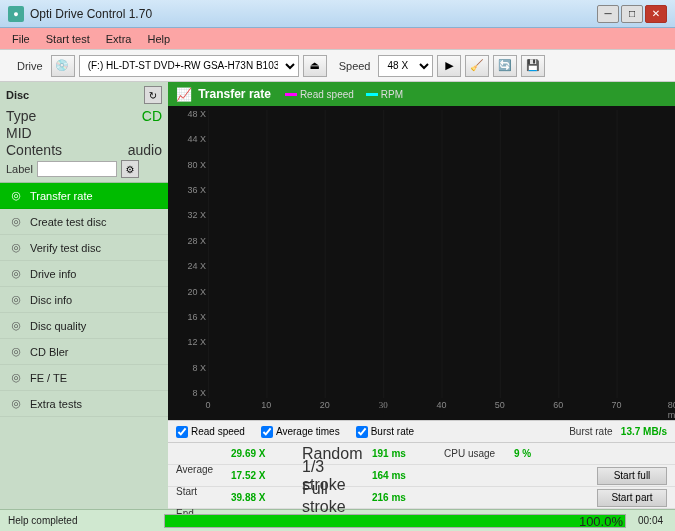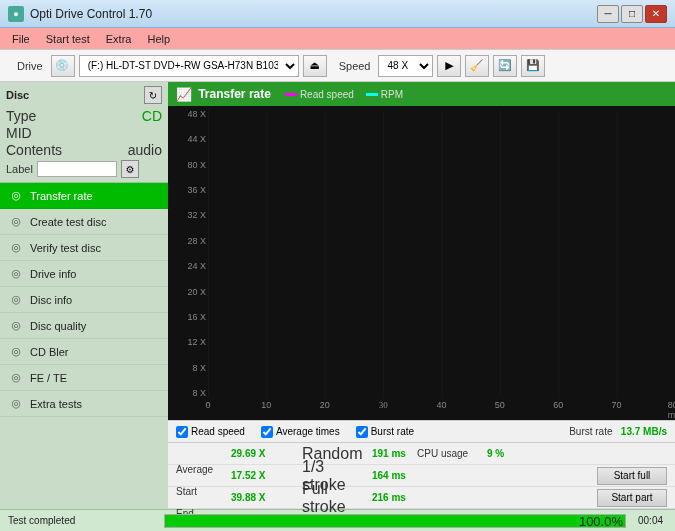--- a/index.html
+++ b/index.html
@@ -222,21 +222,21 @@
       align-items: center;
       height: 22px;
       padding: 0 8px;
       gap: 0;
       border-bottom: 1px solid #ddd;
     }
     .stat-label { font-size: 10px; color: #333; width: 55px; margin-top: 32px; }
     .stat-val { font-size: 10px; color: #00aa00; font-weight: bold; width: 55px; }
     .stat-label2 { font-size: 16px; color: #333; width: 70px; margin-left: 16px; }
     .stat-val2 { font-size: 10px; color: #00aa00; font-weight: bold; width: 45px; }
-    .stat-label3 { font-size: 10px; color: #333; width: 70px; }
+    .stat-label3 { font-size: 10px; color: #333; width: 70px; margin-left: 27px; }
     .stat-val3 { font-size: 10px; color: #00aa00; font-weight: bold; width: 30px; }
     .start-btn {
       margin-left: auto;
       width: 70px;
       height: 18px;
       background: linear-gradient(to bottom, #e8e8e8, #d0d0d0);
       border: 1px solid #aaa;
       cursor: pointer;
       font-size: 10px;
       display: flex;
@@ -490,19 +490,19 @@
         <span class="stat-val2">216 ms</span>
         <span class="stat-label3"></span>
         <span class="stat-val3"></span>
         <div class="start-btn">Start part</div>
       </div>
     </div>
   </div>
 </div>
 
 <div class="status-bar">
-  <span class="status-text">Test completed</span>
+  <span class="status-text">Help completed</span>
   <div class="progress-container">
     <div class="progress-bar" style="width:100%;"></div>
     <span class="progress-text">100.0%</span>
   </div>
   <span class="time-display">00:04</span>
 </div>
 
 </body></html>

